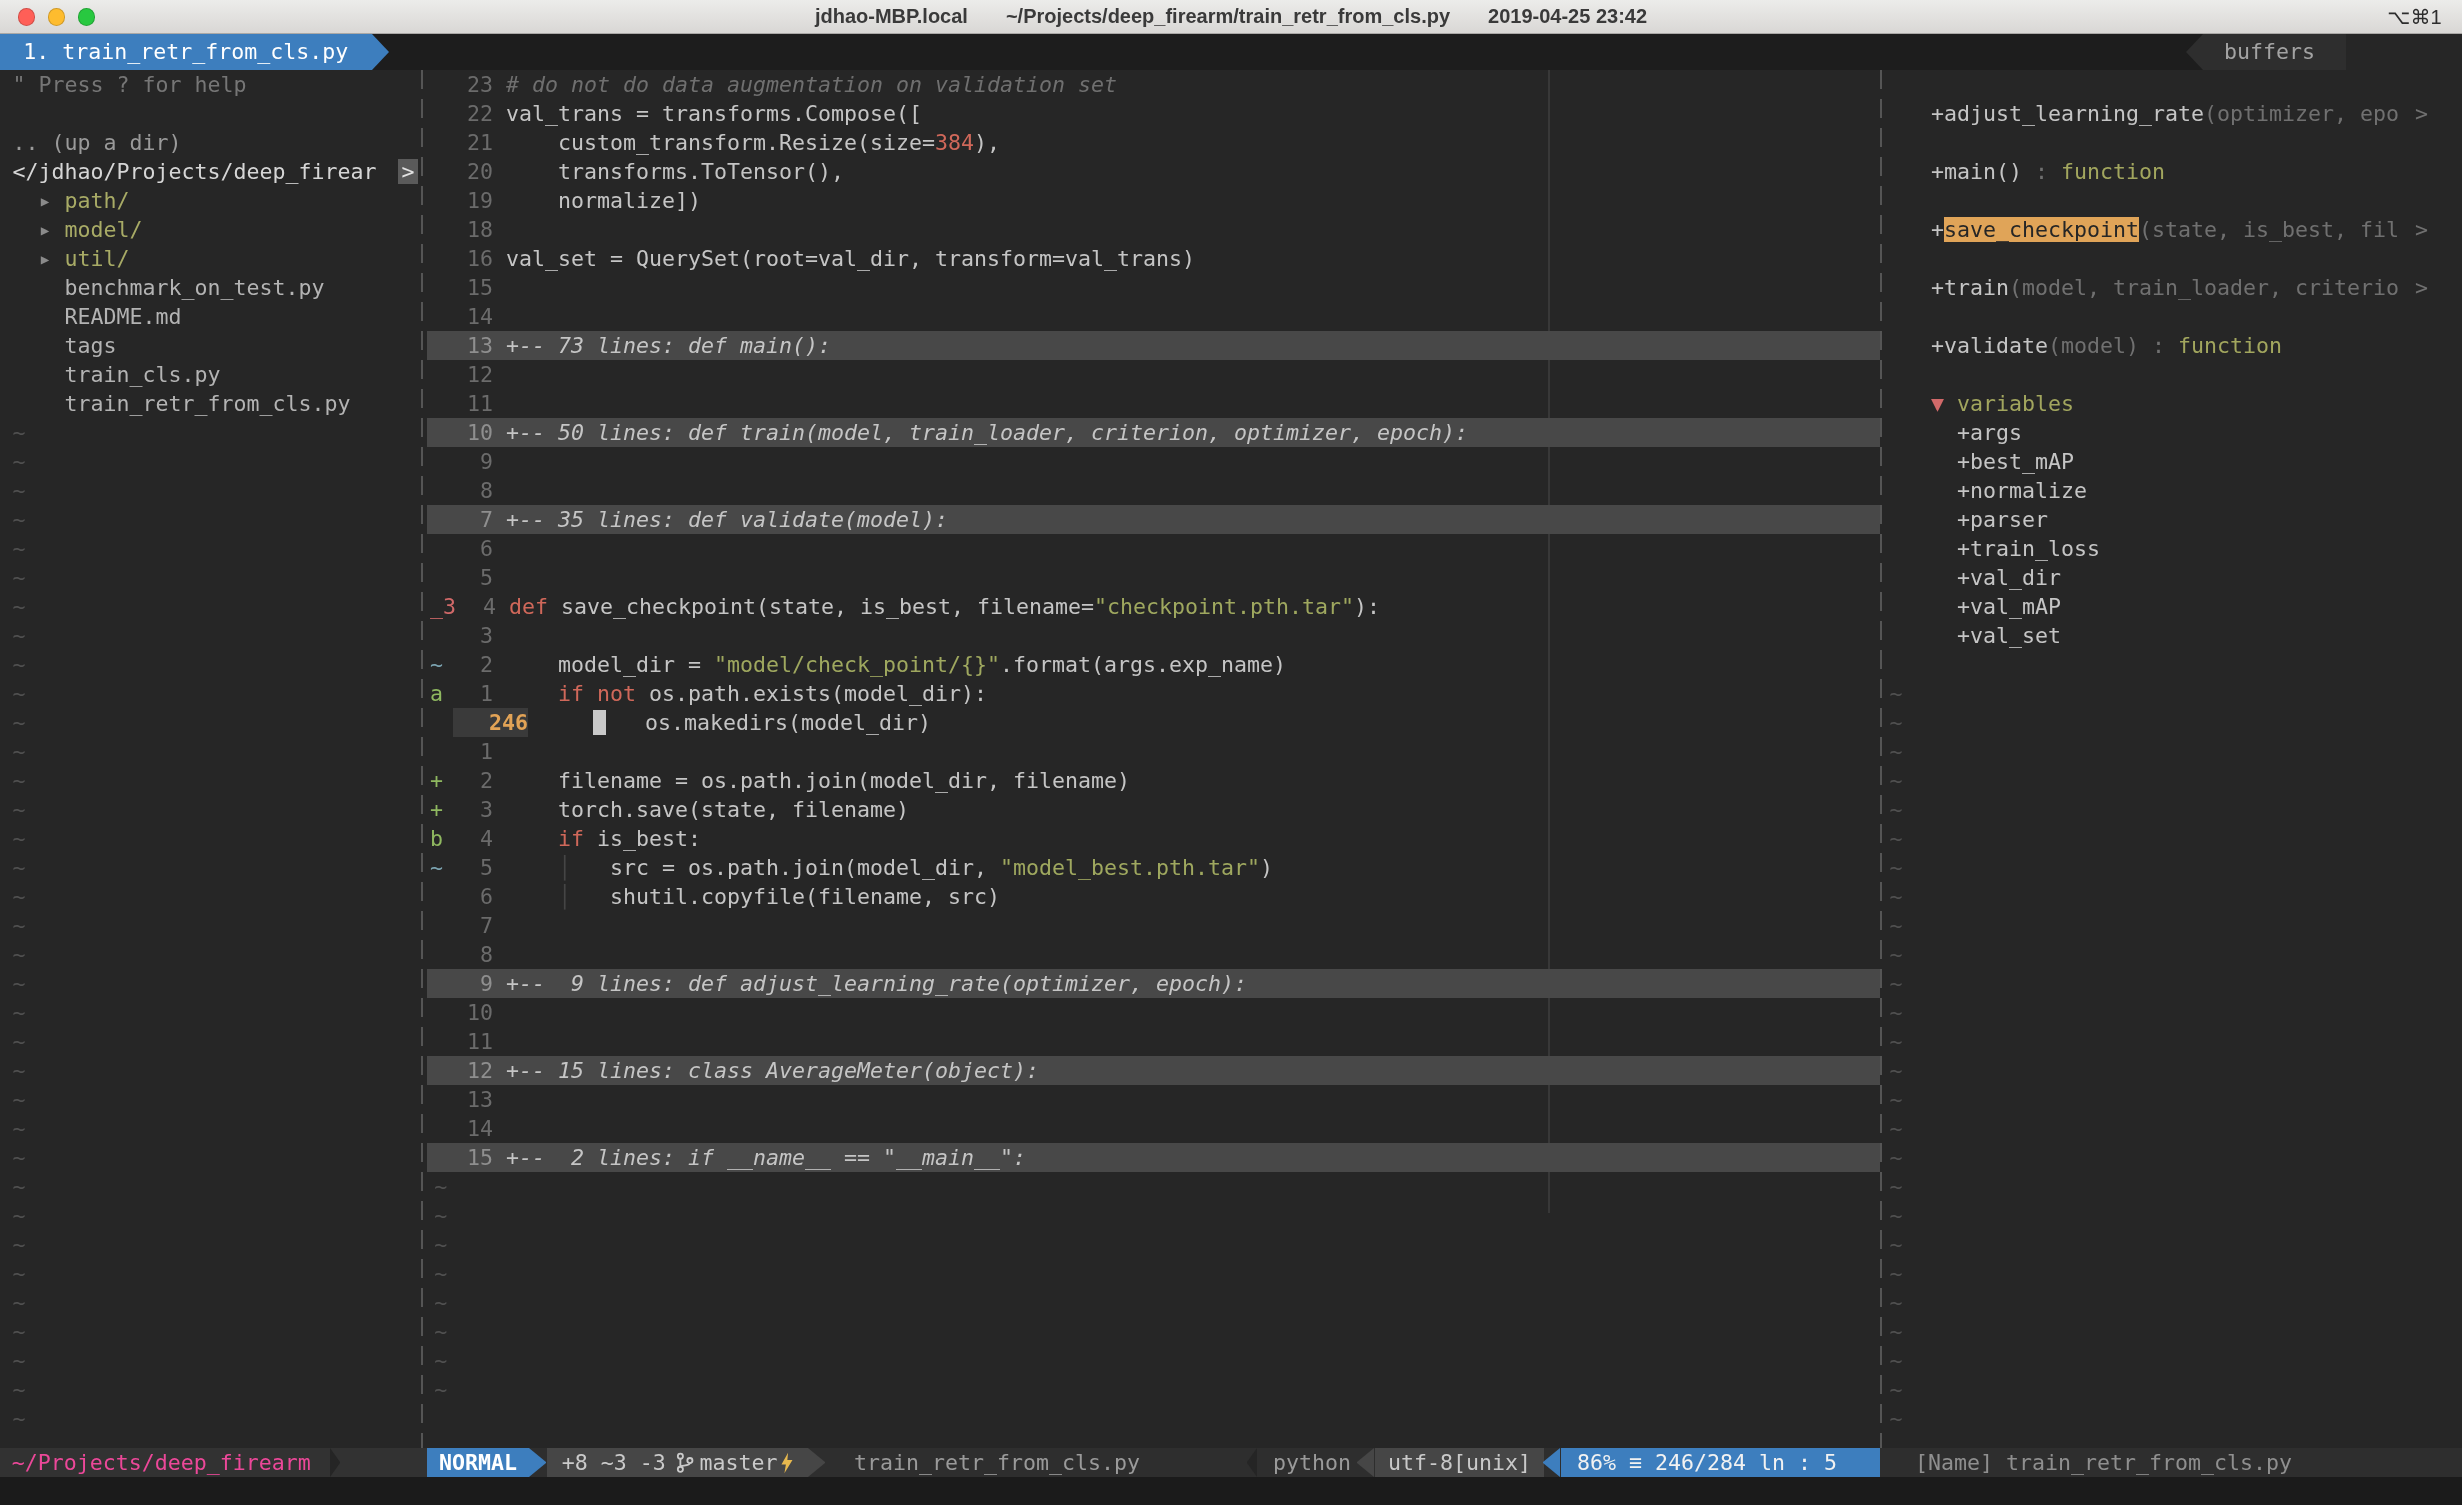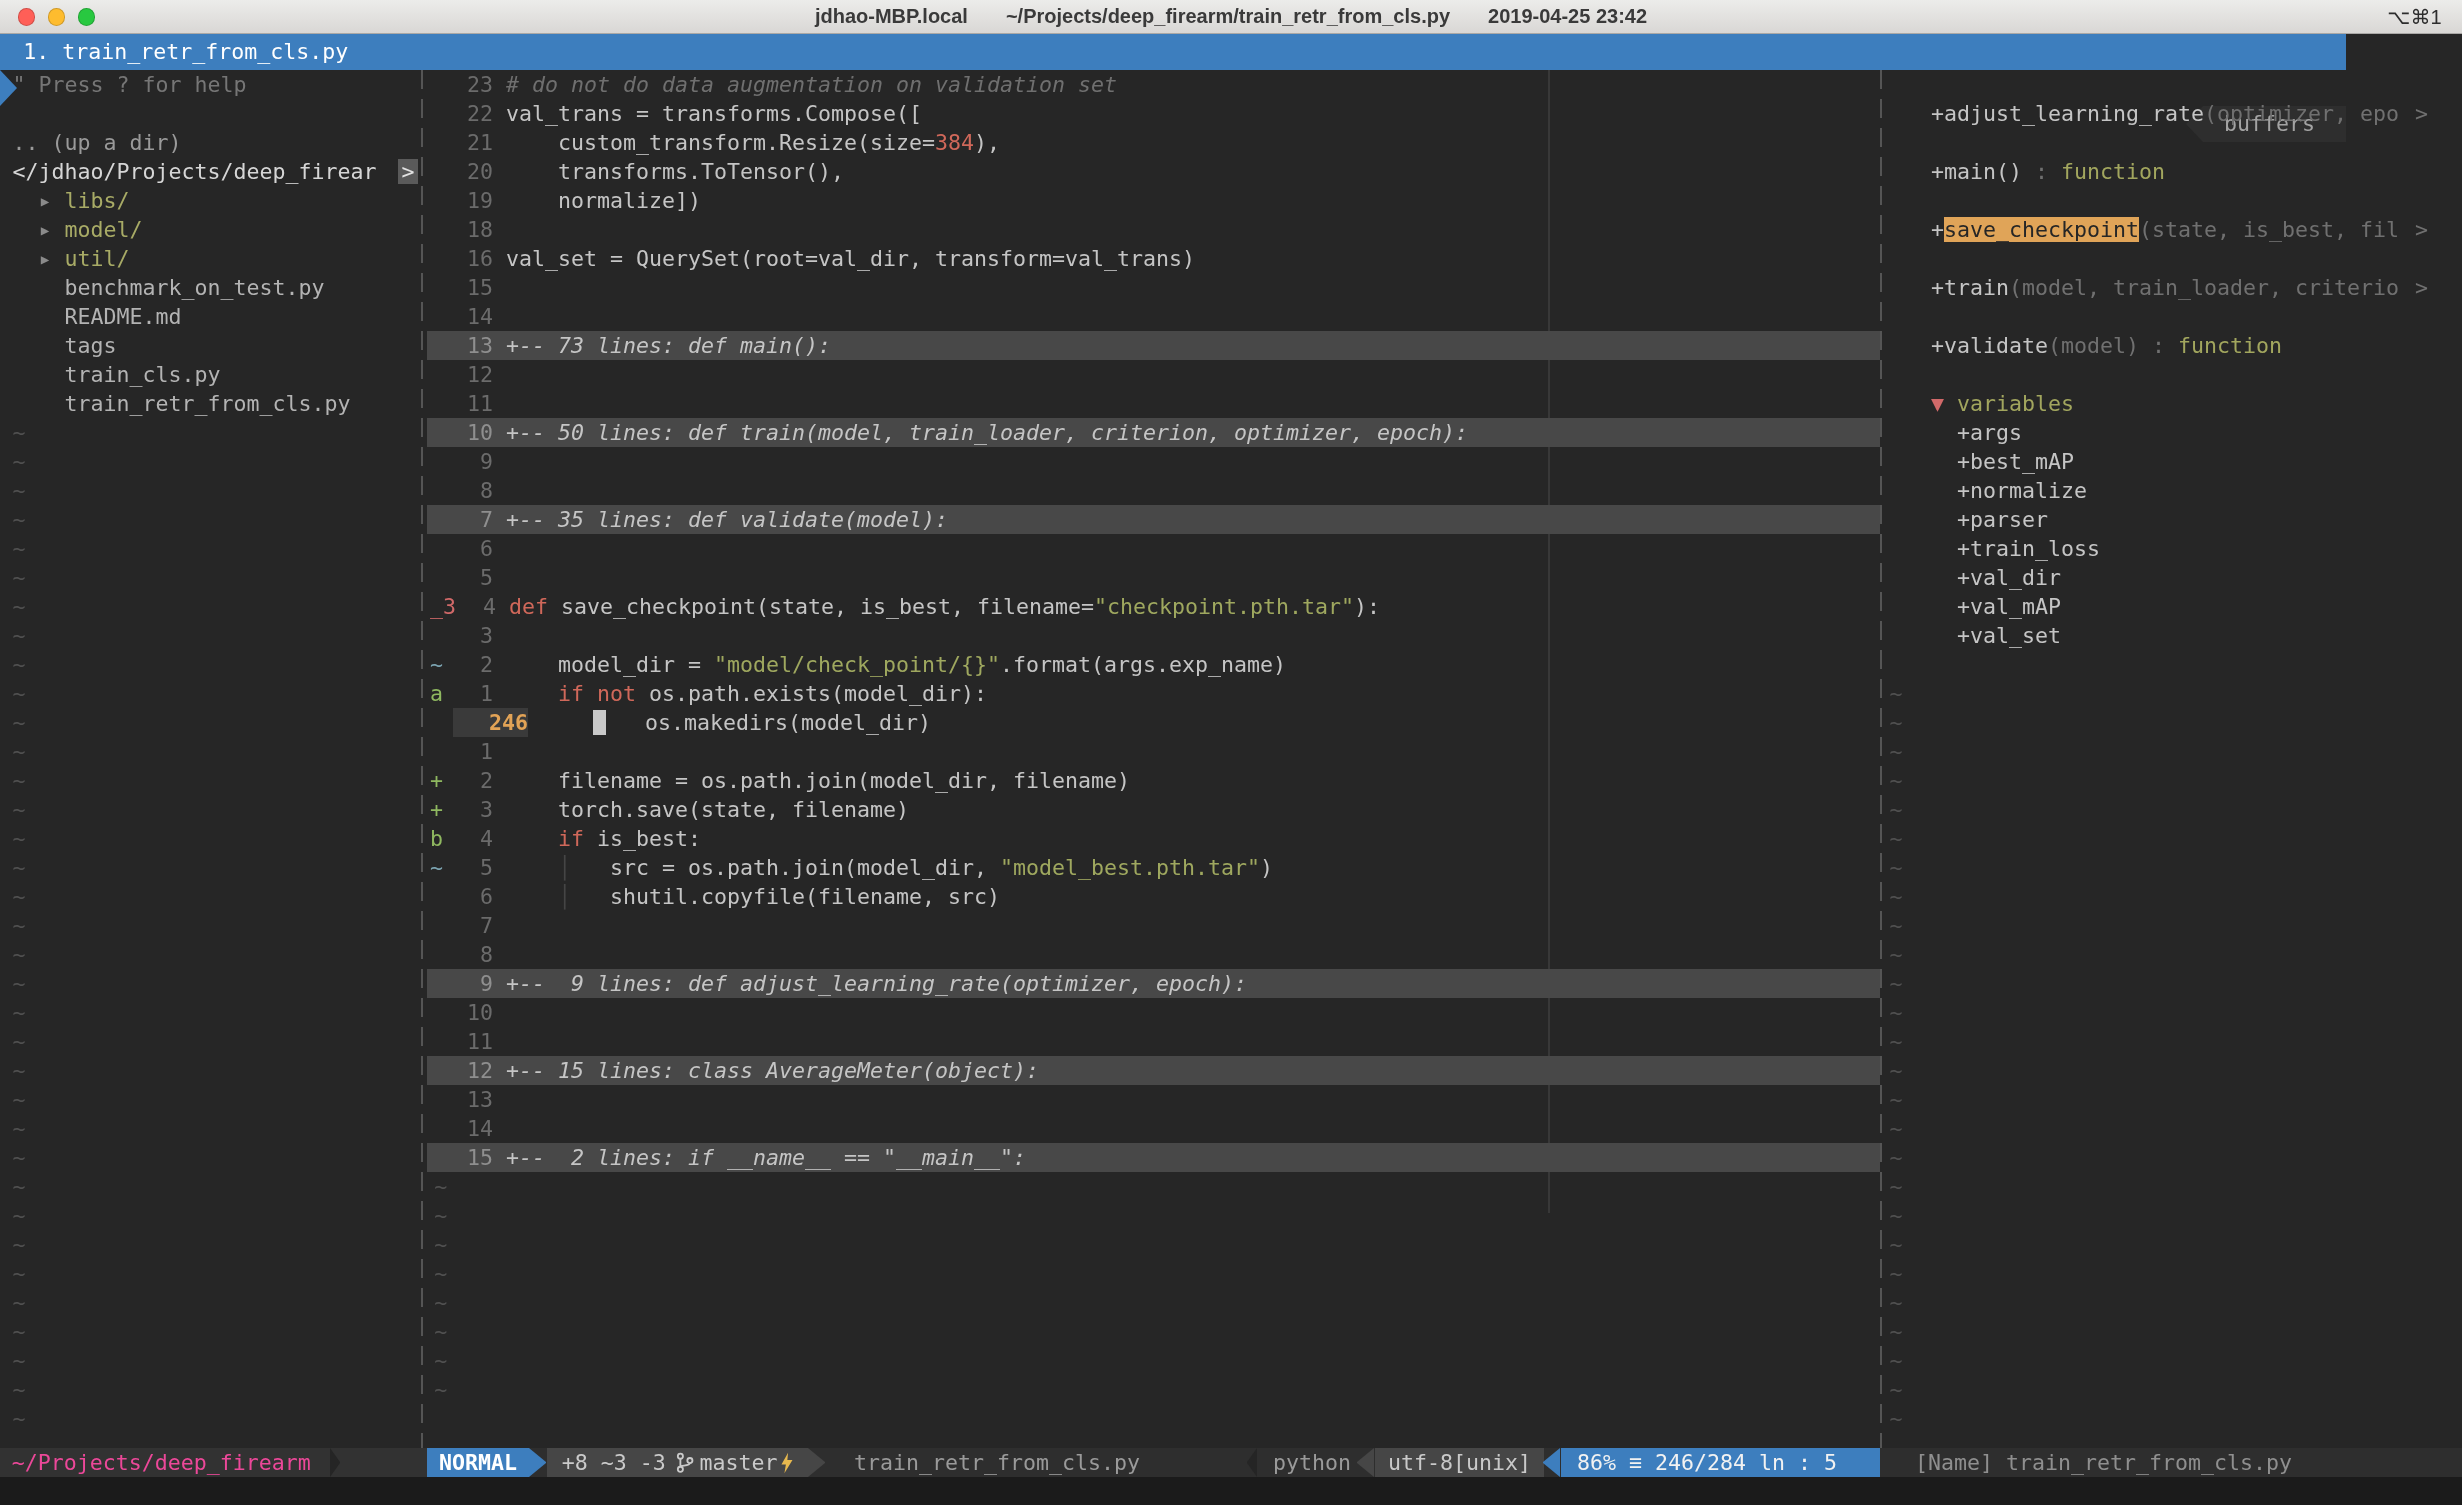--- a/index.html
+++ b/index.html
@@ -13,21 +13,21 @@
             font-family:"Liberation Sans", sans-serif; font-size:20px; color:#3a3a3a;
             display:flex; align-items:center; justify-content:center; }
   .traffic{ position:absolute; left:17.6px; top:0; height:34px; display:flex; align-items:center; gap:12.5px; }
   .light{ width:17.6px; height:17.6px; border-radius:50%; border:0.7px solid rgba(0,0,0,.18); }
   .l-red{ background:#ff5f57; } .l-yel{ background:#febc2e; } .l-grn{ background:#28c840; }
   .mtitle{ display:flex; gap:38px; font-weight:700;align-items:center; }
   .mright{ position:absolute; right:20.5px; top:0; line-height:34px; font-size:20px; color:#2d2d2d; }
 
   
   .tabline{ position:absolute; top:34px; left:0; width:2346px; height:36px; background:#1d1d1d;
-            display:flex; align-items:stretch;flex-direction:column; }
+            display:flex; align-items:stretch; }
   .tab{ background:#3d7ebe; color:#fff; padding:0 10.3px; line-height:36px; white-space:pre; }
   .tab-arrow{ width:0; height:0; border-top:18px solid transparent; border-bottom:18px solid transparent;
               border-left:17.6px solid #3d7ebe; }
   .tab-right{ margin-left:auto; display:flex; align-items:stretch; }
   .buf-arrow{ width:0; height:0; border-top:18px solid transparent; border-bottom:18px solid transparent;
               border-right:17.6px solid #2e2e2e; }
   .buf-label{ background:#2e2e2e; color:#a3a3a3; line-height:36px; padding:0 31px 0 20.5px; }
 
   
   .workspace{ position:absolute; top:70px; left:0; width:2462px; height:1378px; }
@@ -133,21 +133,21 @@
     </div>
   </div>
 
   <div class="workspace">
     <div class="colorcol"></div>
     <div id="nerdtree">
         <div class="row nt-help"><span>" Press ? for help</span></div>
         <div class="row nt-blank"></div>
         <div class="row nt-up"><span>.. (up a dir)</span></div>
         <div class="row nt-root"><span>&lt;/jdhao/Projects/deep_firear</span><span class="nt-trunc">&gt;</span></div>
-        <div class="row nt-dir"><span>  </span><span class="nt-arrow">▸</span><span> </span><span class="nt-dname">libs/</span></div>
+        <div class="row nt-dir"><span>  </span><span class="nt-arrow">▸</span><span> </span><span class="nt-dname">path/</span></div>
         <div class="row nt-dir"><span>  </span><span class="nt-arrow">▸</span><span> </span><span class="nt-dname">model/</span></div>
         <div class="row nt-dir"><span>  </span><span class="nt-arrow">▸</span><span> </span><span class="nt-dname">util/</span></div>
         <div class="row nt-file"><span>    benchmark_on_test.py</span></div>
         <div class="row nt-file"><span>    README.md</span></div>
         <div class="row nt-file"><span>    tags</span></div>
         <div class="row nt-file"><span>    train_cls.py</span></div>
         <div class="row nt-file"><span>    train_retr_from_cls.py</span></div>
         <div class="row fillrow">~</div>
         <div class="row fillrow">~</div>
         <div class="row fillrow">~</div>

